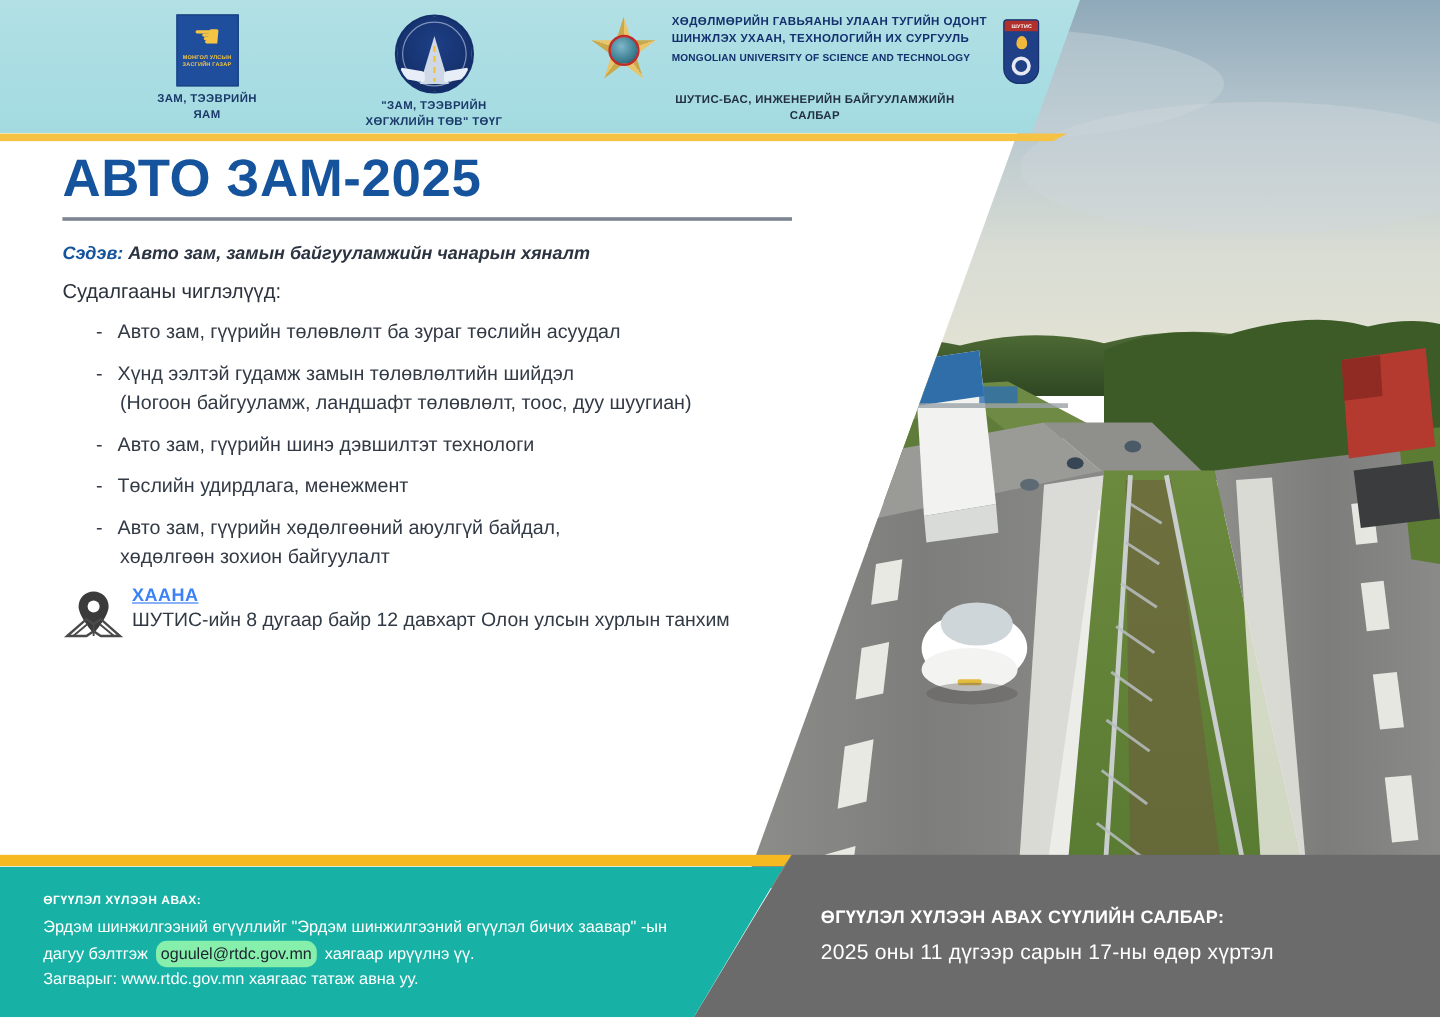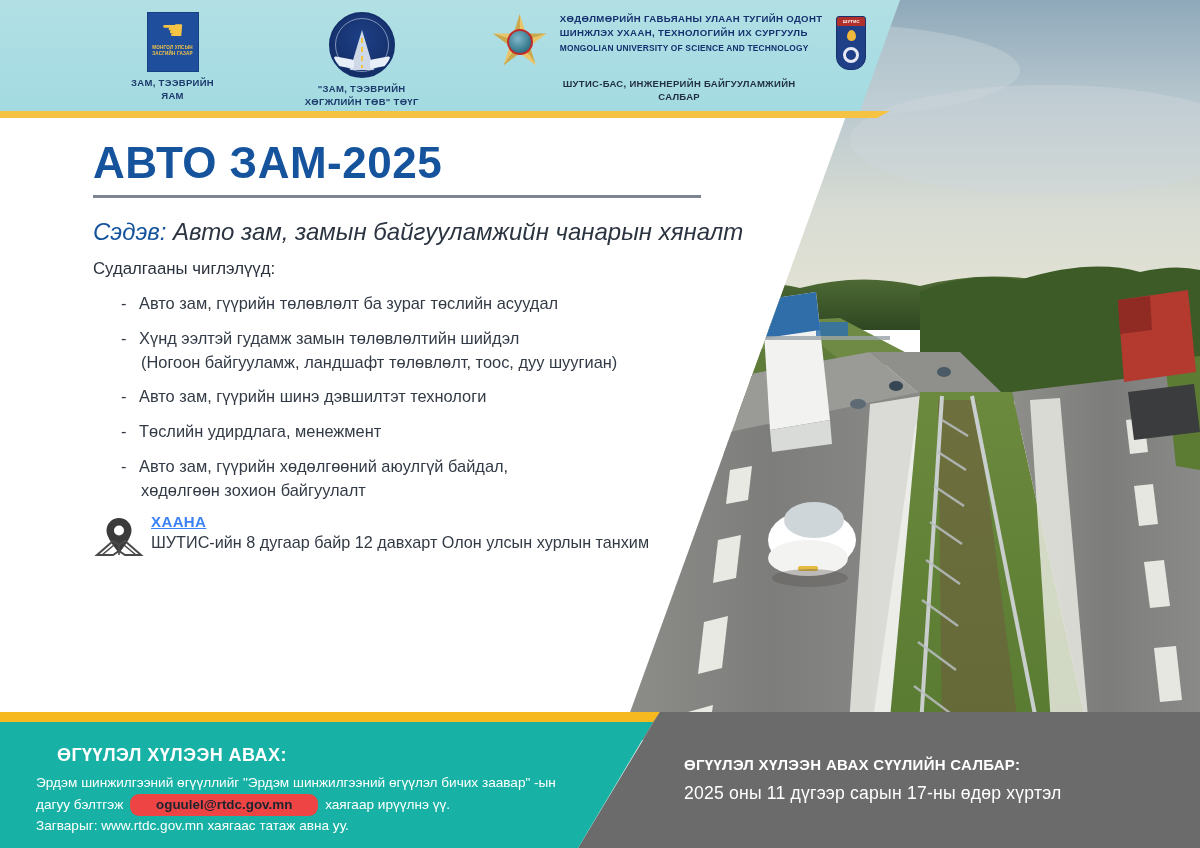--- a/index.html
+++ b/index.html
@@ -129,34 +129,34 @@
     position:absolute;top:13px;left:50%;width:9px;height:11px;margin-left:-4.5px;
     background:#f0b93c;border-radius:50% 50% 50% 50%/60% 60% 40% 40%;
   }
   .shutis-shield .gear{
     position:absolute;bottom:6px;left:50%;width:16px;height:16px;margin-left:-8px;
     border-radius:50%;border:3px solid #e6e9f2;box-sizing:border-box;
   }
   .must-row{display:flex;align-items:flex-start;justify-content:flex-start;}
 
   
-  .content{position:absolute;top:140px;left:52px;width:700px;margin-left:41px;}
+  .content{position:absolute;top:126px;left:52px;width:700px;}
   .title-main{
     font-size:44px;font-weight:bold;color:#15549c;letter-spacing:.5px;line-height:1.04;
     margin:0;
   }
   .title-sub{
     font-size:31px;font-weight:bold;color:#3b4450;letter-spacing:.3px;line-height:1.12;
     margin:2px 0 0 0;
   }
   .title-rule{
     width:608px;height:3px;background:#7c8591;margin:9px 0 18px 0;
   }
   .topic{
-    font-size:24px;line-height:1.3;margin:0 0 12px 0;font-weight:normal;font-style:italic;
+    font-size:15px;line-height:1.3;margin:0 0 12px 0;font-weight:bold;font-style:italic;
     color:#2b3440;
   }
   .topic .lbl{color:#15549c;}
   .intro{
     font-size:16.6px;line-height:1.62;color:#323a45;text-align:justify;
     width:682px;margin:0 0 22px 0;
   }
   .dir-head{
     font-size:16.8px;font-weight:normal;color:#2a323d;margin:0 0 13px 0;
   }
@@ -190,26 +190,26 @@
   }
   .bottom-gray{
     position:absolute;left:560px;top:712px;width:640px;height:136px;
     background:#6b6b6b;
     -webkit-clip-path:polygon(100px 0, 640px 0, 640px 136px, 18px 136px);
     clip-path:polygon(100px 0, 640px 0, 640px 136px, 18px 136px);
   }
   .left-foot{
     position:absolute;left:36px;top:745px;width:600px;color:#ffffff;z-index:6;
   }
-  .lf-title{font-size:18px;font-weight:bold;letter-spacing:.45px;margin-bottom:7px;margin-left:21px;}
+  .lf-title{font-size:10px;font-weight:bold;letter-spacing:.45px;margin-bottom:7px;}
   .lf-body{font-size:13.6px;line-height:1.52;}
   .lf-row{white-space:nowrap;}
   .email-chip{
-    background:#ef4444;color:#1c2430;font-weight:bold;
-    border-radius:9px;padding:1px 26px;margin:0 3px;display:inline-block;
+    background:#86efac;color:#1c2430;font-weight:normal;
+    border-radius:9px;padding:1px 4px;margin:0 3px;display:inline-block;
     font-size:13.4px;
   }
   .right-foot{
     position:absolute;left:684px;top:756px;width:470px;color:#ffffff;z-index:6;
   }
   .rf-title{font-size:15px;font-weight:bold;letter-spacing:.3px;margin-bottom:10px;}
   .rf-date{font-size:17.6px;letter-spacing:.2px;}
 </style>
 </head>
 <body>

